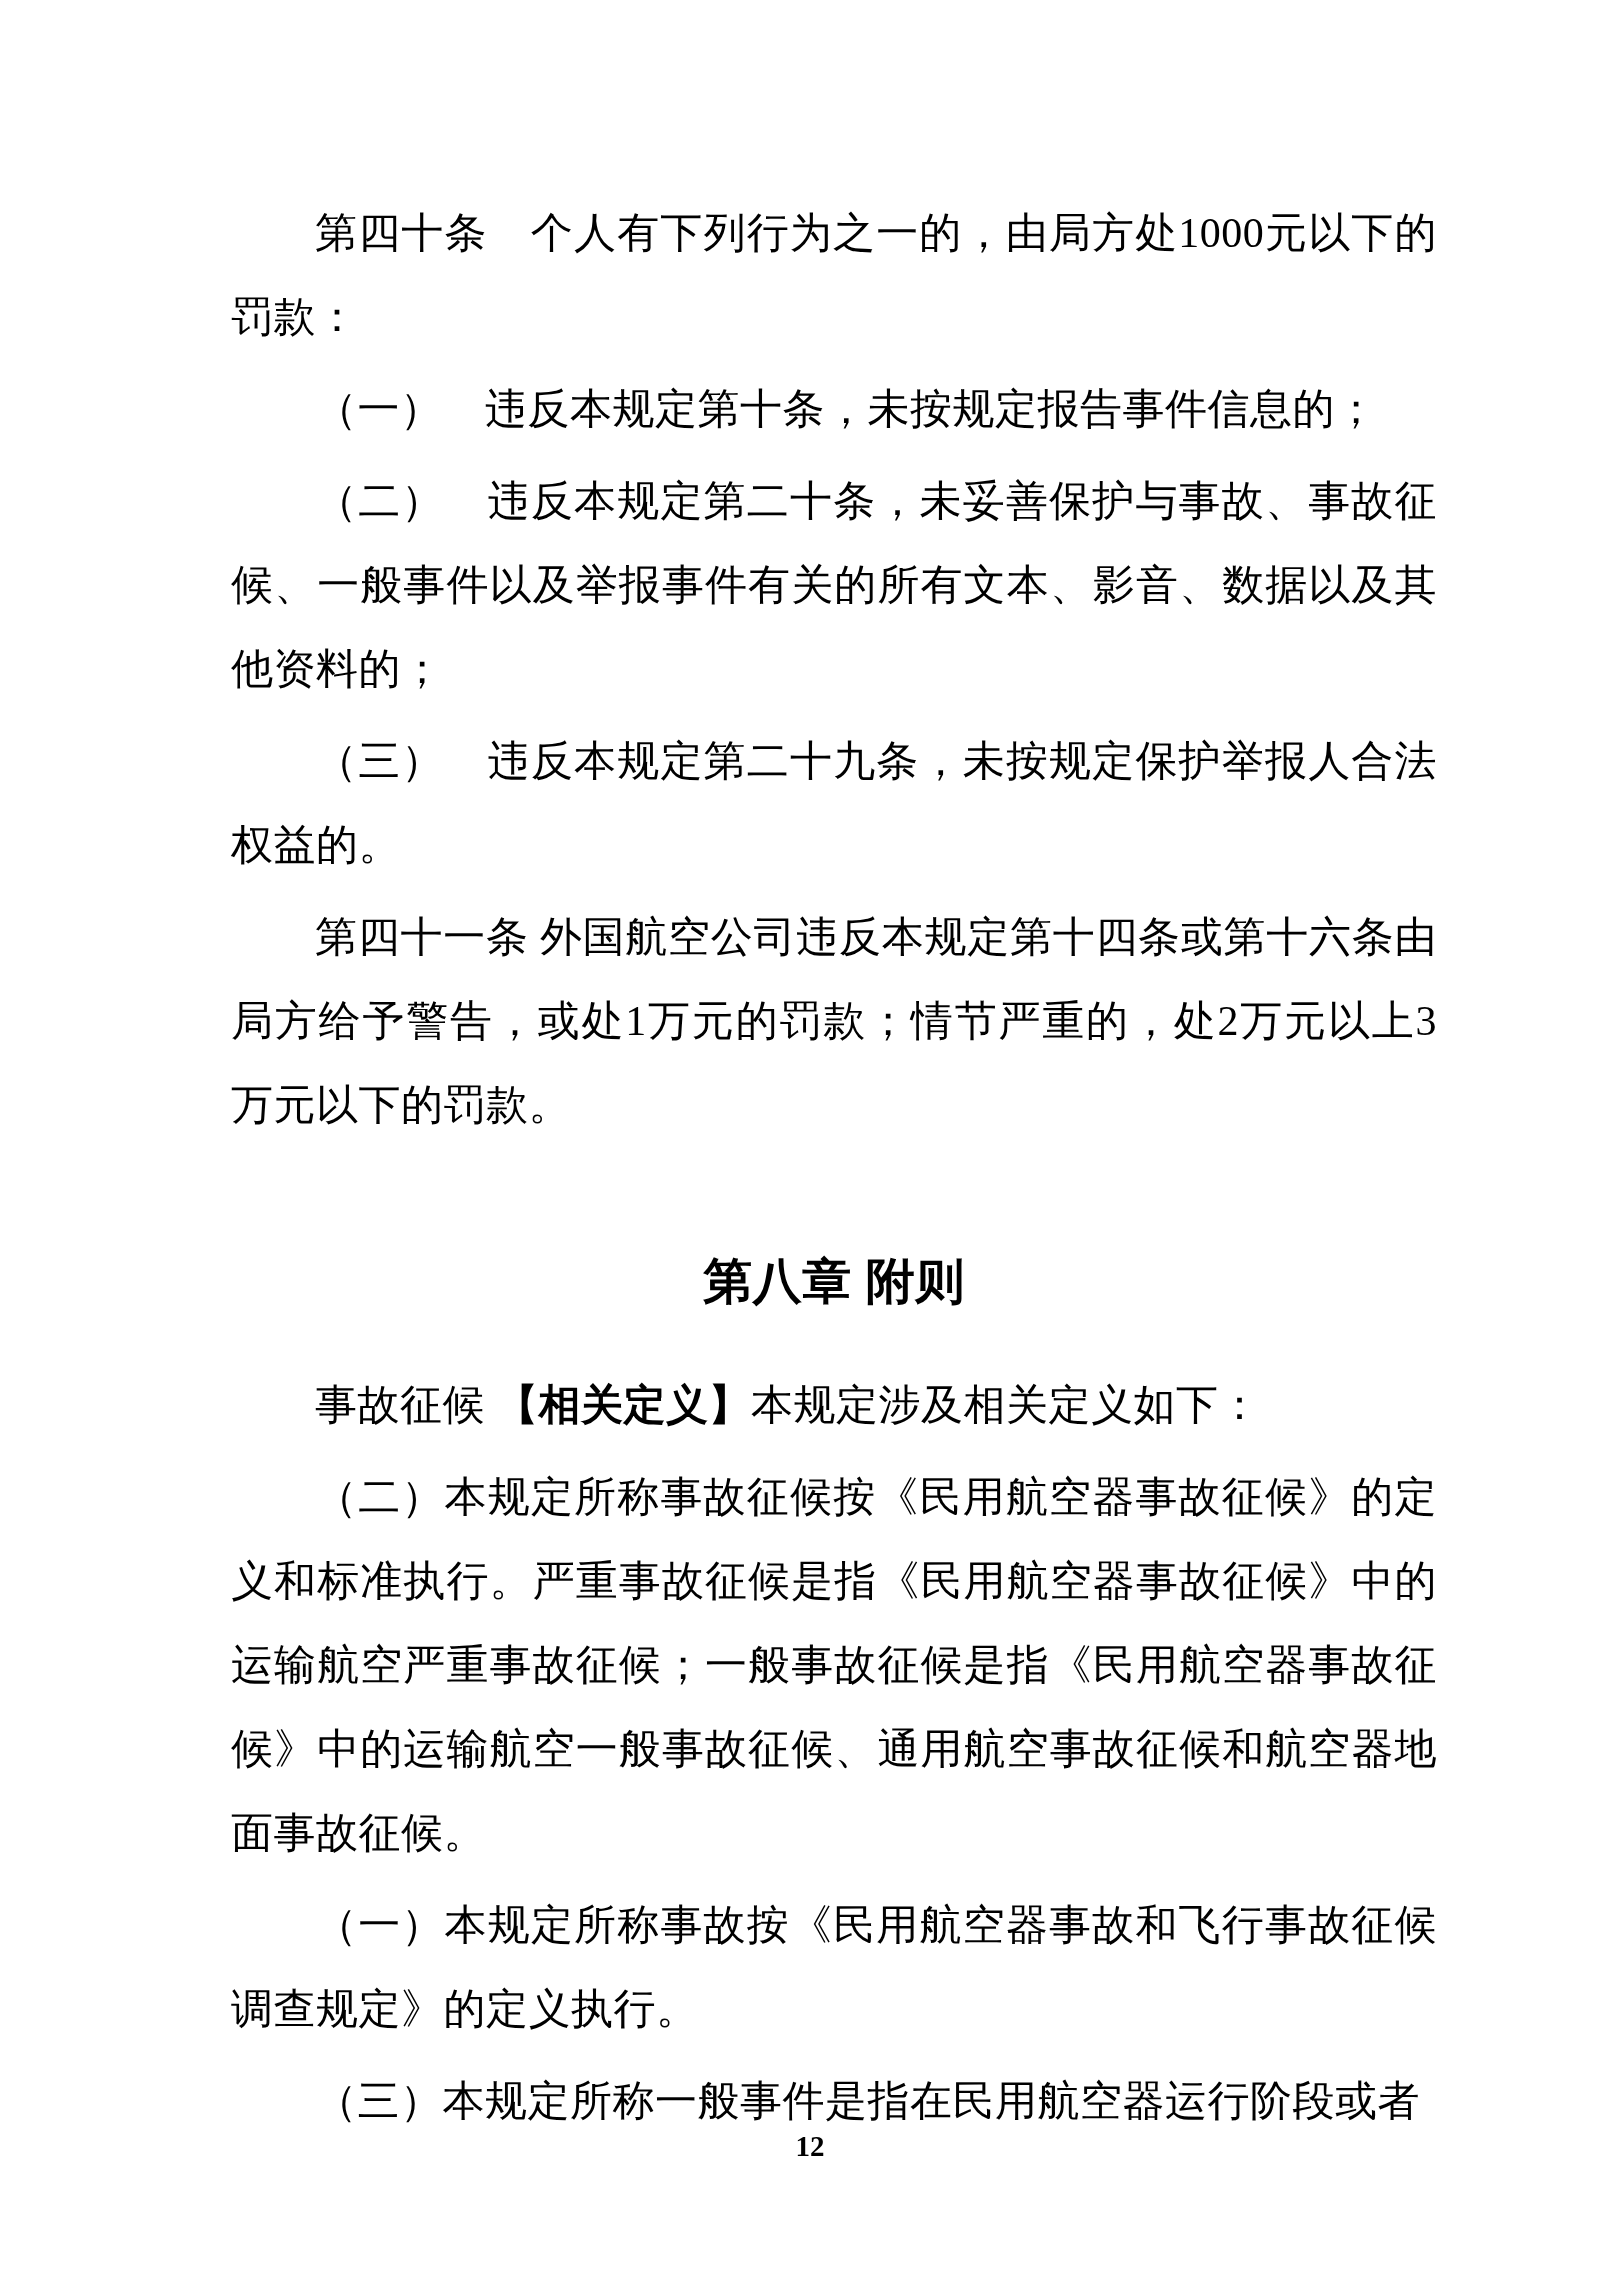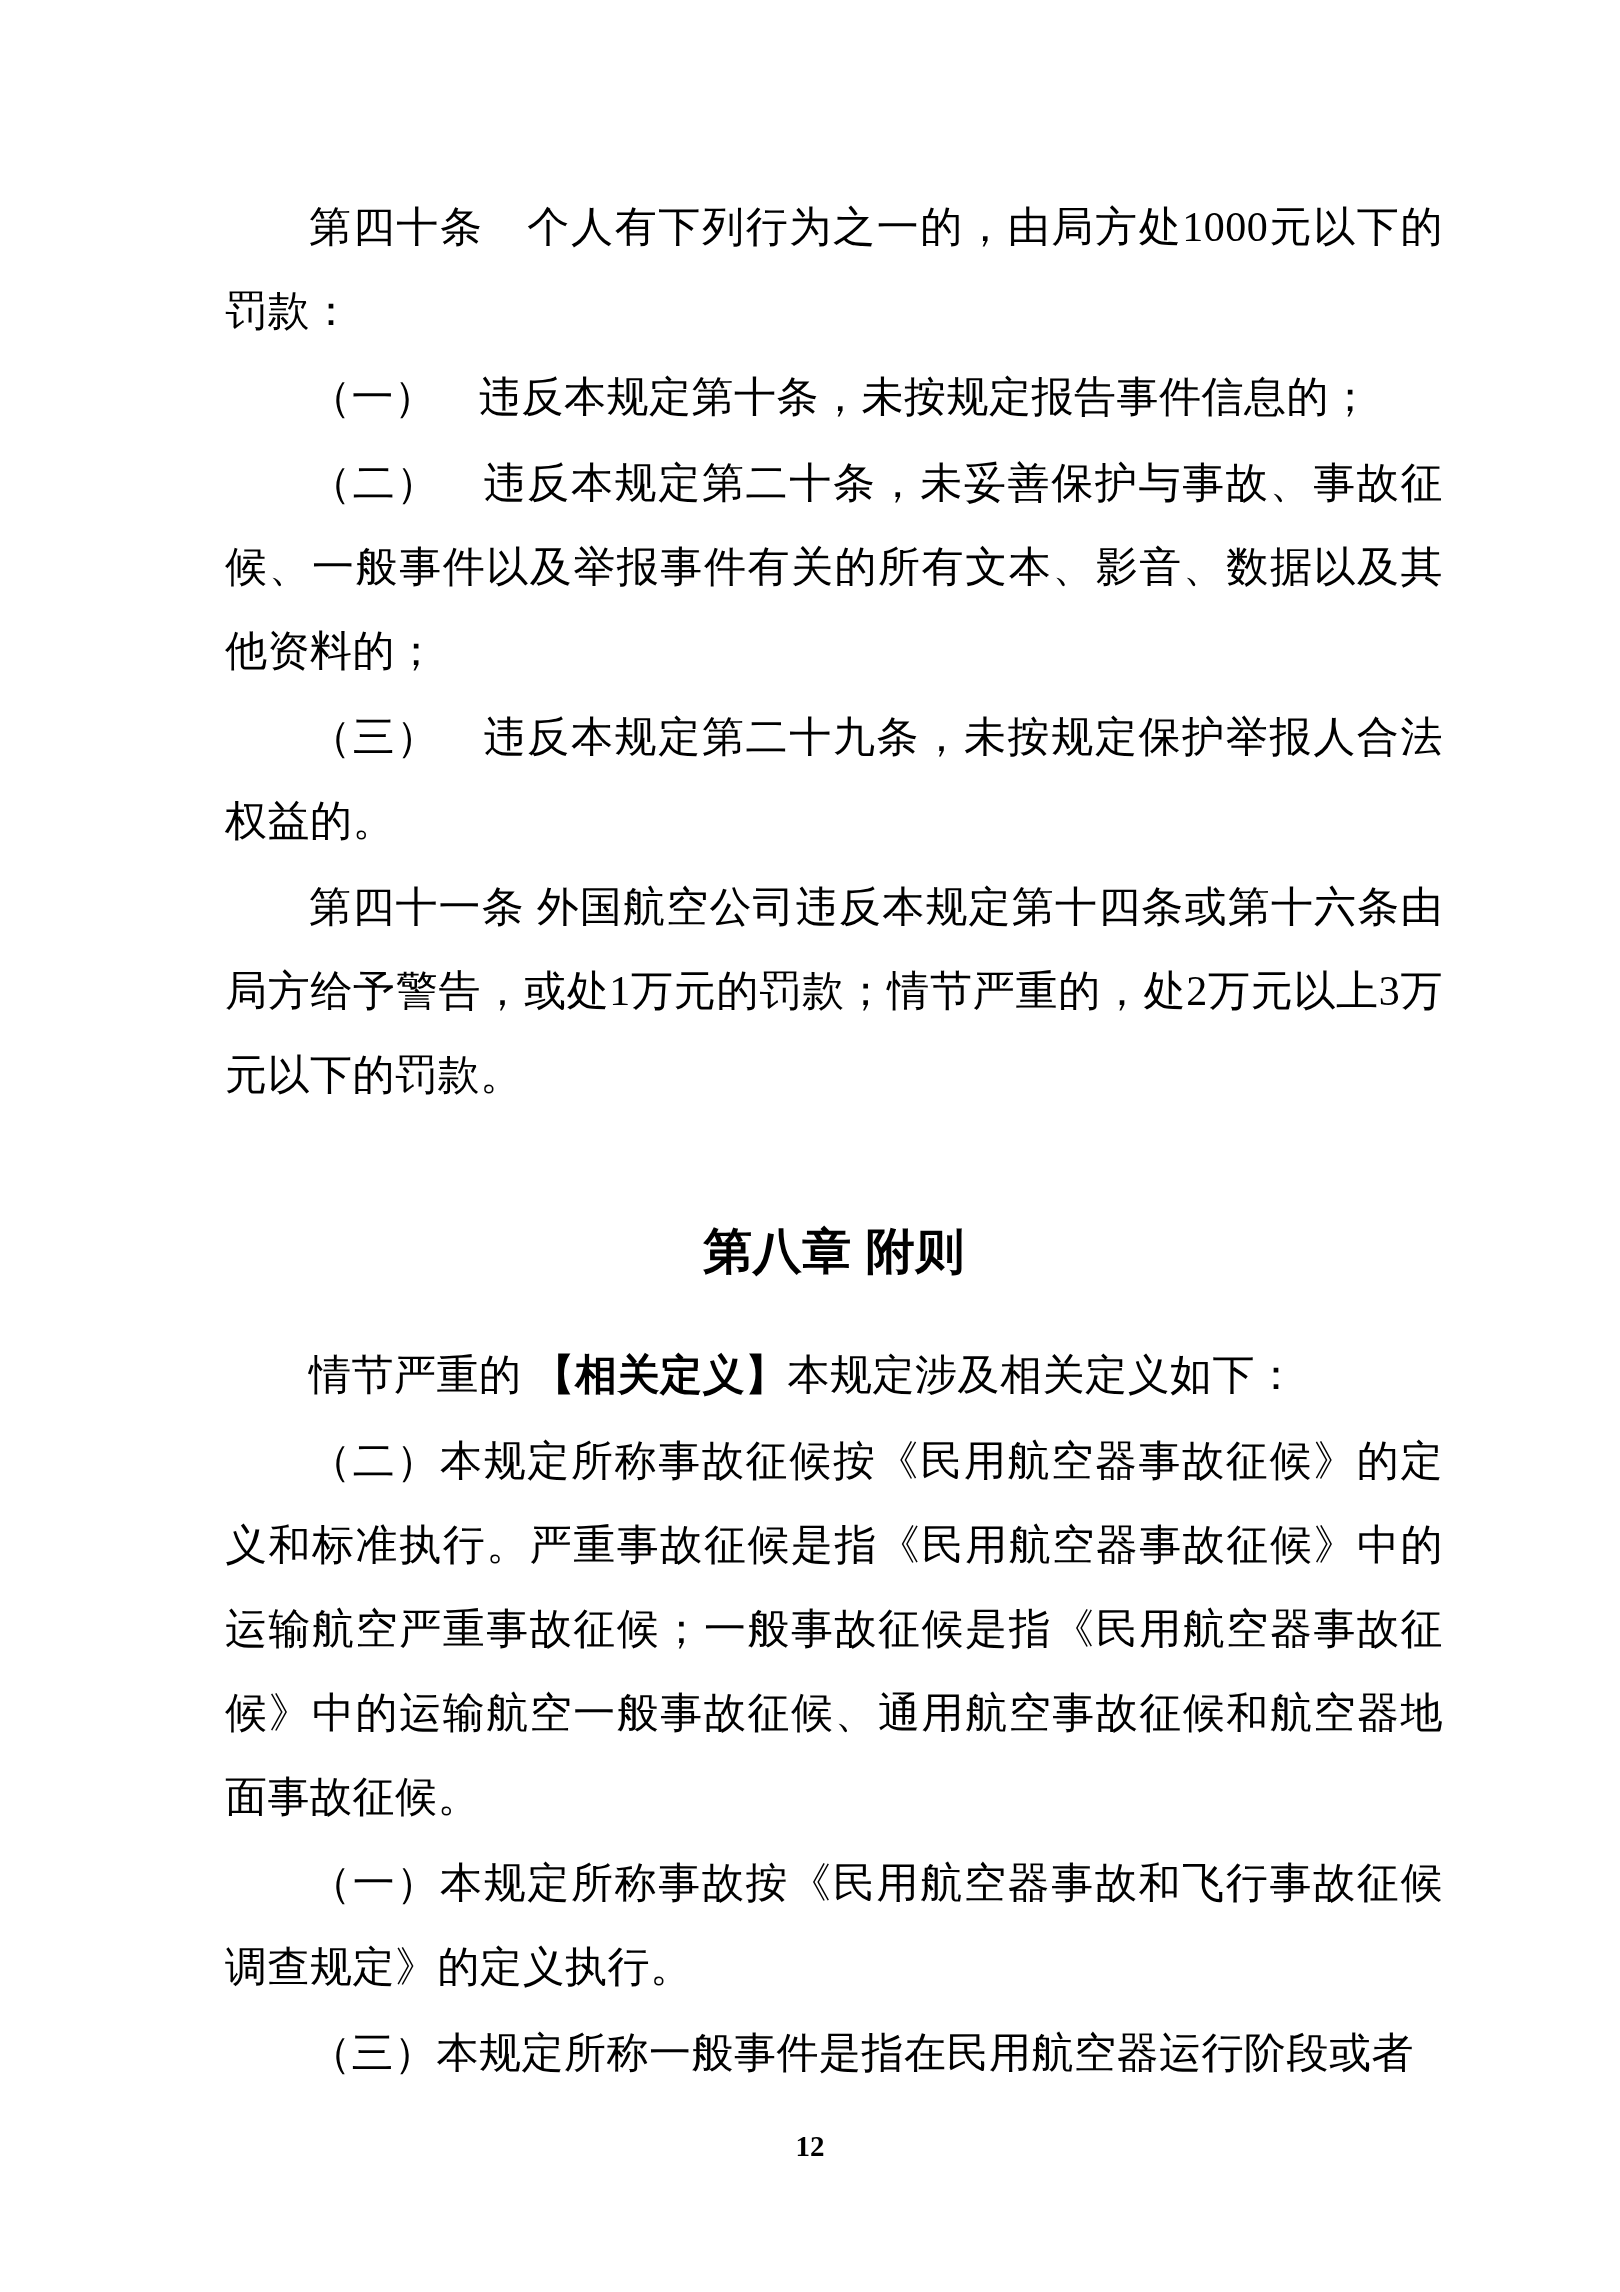--- a/index.html
+++ b/index.html
@@ -21,21 +21,21 @@
     left: 223px;
     top: 183px;
     width: 1222px;
     font-size: 42px;
     line-height: 84px;
     text-align: justify;
     text-justify: inter-character;
     letter-spacing: 0.5px;
   }
   .para {
-    margin: 2px;
+    margin: 8px;
     padding: 0;
     text-indent: 2em;
   }
   .chapter-heading {
     margin: 92px 0 40px 0;
     padding: 0;
     text-indent: 0;
     text-align: center;
     font-size: 49px;
     line-height: 84px;
@@ -70,21 +70,21 @@
     <p class="para">（一）　违反本规定第十条，未按规定报告事件信息的；</p>
 
     <p class="para">（二）　违反本规定第二十条，未妥善保护与事故、事故征候、一般事件以及举报事件有关的所有文本、影音、数据以及其他资料的；</p>
 
     <p class="para">（三）　违反本规定第二十九条，未按规定保护举报人合法权益的。</p>
 
     <p class="para">第四十一条 外国航空公司违反本规定第十四条或第十六条由局方给予警告，或处1万元的罚款；情节严重的，处2万元以上3万元以下的罚款。</p>
 
     <h2 class="chapter-heading">第八章 附则</h2>
 
-    <p class="para"><span>情节严重的 </span><span class="bold-label">【相关定义】</span><span>本规定涉及相关定义如下：</span></p>
+    <p class="para"><span>事故征候 </span><span class="bold-label">【相关定义】</span><span>本规定涉及相关定义如下：</span></p>
 
     <p class="para">（二）本规定所称事故征候按《民用航空器事故征候》的定义和标准执行。严重事故征候是指《民用航空器事故征候》中的运输航空严重事故征候；一般事故征候是指《民用航空器事故征候》中的运输航空一般事故征候、通用航空事故征候和航空器地面事故征候。</p>
 
     <p class="para">（一）本规定所称事故按《民用航空器事故和飞行事故征候调查规定》的定义执行。</p>
 
     <p class="para">（三）本规定所称一般事件是指在民用航空器运行阶段或者</p>
 
   </div>
 
   <div class="page-footer">

